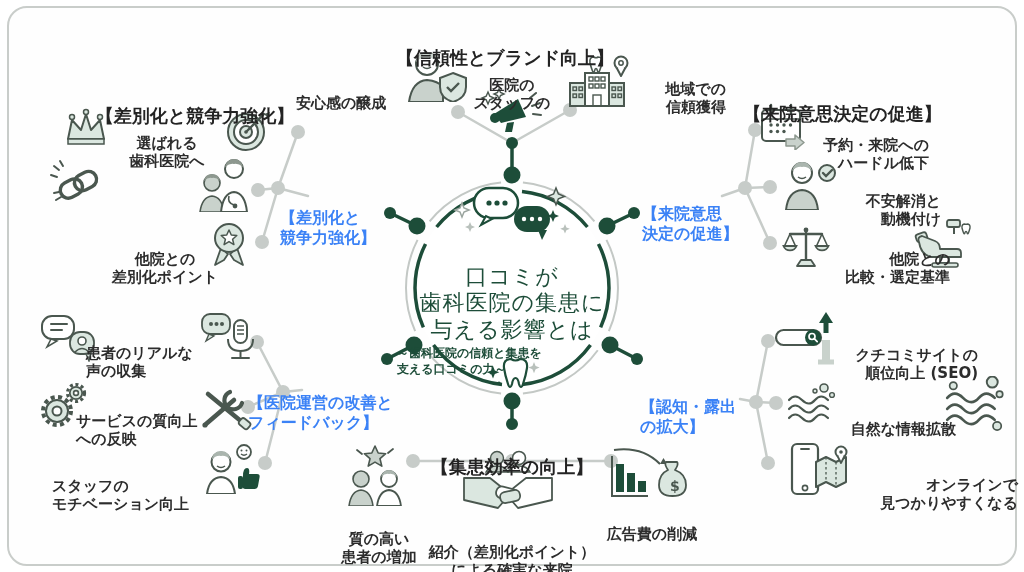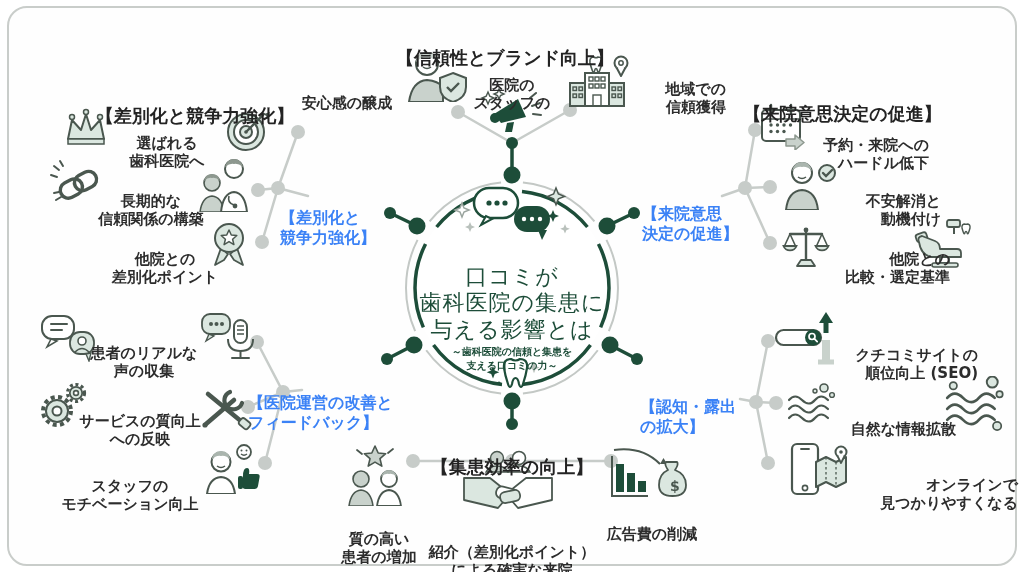--- a/index.html
+++ b/index.html
@@ -6,23 +6,23 @@
   .stage{position:relative;width:1024px;height:572px;overflow:hidden;
          font-family:"DejaVu Sans","Liberation Sans",sans-serif;}
   .card{position:absolute;left:7px;top:6px;right:7px;bottom:6px;
         background:#fefefe;border:2px solid #c9cdca;border-radius:20px;}
   .abs{position:absolute;z-index:3;margin-top:24px;}
   .lines{position:absolute;left:0;top:0;z-index:1;pointer-events:none;}
   .icon{position:absolute;z-index:2;}
   .header{font-weight:bold;font-size:18px;color:#232323;text-align:center;white-space:pre-line;}
   .nodelabel{font-weight:bold;font-size:16px;line-height:1.28;color:#3b82f6;text-align:left;white-space:pre-line;}
   .item{font-weight:bold;font-size:15px;line-height:1.22;color:#2c2c2c;white-space:pre-line;}
-  .ta-r{text-align:center;} .ta-c{text-align:center;} .ta-l{text-align:right;}
+  .ta-r{text-align:left;} .ta-c{text-align:center;} .ta-l{text-align:right;}
   .center-title{font-weight:normal;font-size:22px;line-height:1.2;color:#1d4d39;text-align:center;white-space:pre-line;letter-spacing:1px;}
-  .center-sub{font-weight:bold;font-size:10px;line-height:1.35;color:#1d4d39;text-align:center;white-space:pre-line;}
+  .center-sub{font-weight:bold;font-size:12px;line-height:1.35;color:#1d4d39;text-align:left;white-space:pre-line;}
 </style>
 </head>
 <body>
 
 <div class="stage">
   <div class="card"></div>
 
   <svg class="lines" width="1024" height="572" viewBox="0 0 1024 572">
 
     <g stroke="#c7ccc9" stroke-width="2.5" fill="none" stroke-linecap="round">
@@ -193,22 +193,20 @@
   </svg>
   <svg class="icon" style="left:226px;top:108px" width="44" height="44" viewBox="0 0 44 44">
     <circle cx="20" cy="24" r="18" fill="#dbe7e0" stroke="#4a574f" stroke-width="2"></circle>
     <circle cx="20" cy="24" r="12" fill="#ffffff" stroke="#4a574f" stroke-width="2"></circle>
     <circle cx="20" cy="24" r="6" fill="#dbe7e0" stroke="#4a574f" stroke-width="2"></circle>
     <circle cx="20" cy="24" r="1.8" fill="#4a574f"></circle>
     <path d="M20 24 L38 6" stroke="#4a574f" stroke-width="2.4" stroke-linecap="round"></path>
     <path d="M38 6 l6 -2 -2 6 z" fill="#4a574f"></path>
   </svg>
 
-  <div class="abs item ta-c" style="left:92px;top:168px;width:118px">長期的な
-信頼関係の構築</div>
   <svg class="icon" style="left:48px;top:158px" width="60" height="50" viewBox="0 0 60 50">
     <path d="M6 8 l5 4 M3 17 l6 2 M12 3 l3 5" stroke="#4a574f" stroke-width="2" stroke-linecap="round"></path>
     <path d="M8 42 l5 -3 M6 35 l5 -1" stroke="#4a574f" stroke-width="2" stroke-linecap="round"></path>
     <g transform="rotate(-28 30 27)">
       <rect x="11" y="19" width="23" height="16" rx="8" fill="none" stroke="#4a574f" stroke-width="3.4"></rect>
       <rect x="27" y="19" width="23" height="16" rx="8" fill="none" stroke="#4a574f" stroke-width="3.4"></rect>
     </g>
   </svg>
   <svg class="icon" style="left:196px;top:156px" width="58" height="56" viewBox="0 0 58 56">
     <circle cx="16" cy="27" r="8" fill="#c9d2cc" stroke="#4a574f" stroke-width="1.6"></circle>

